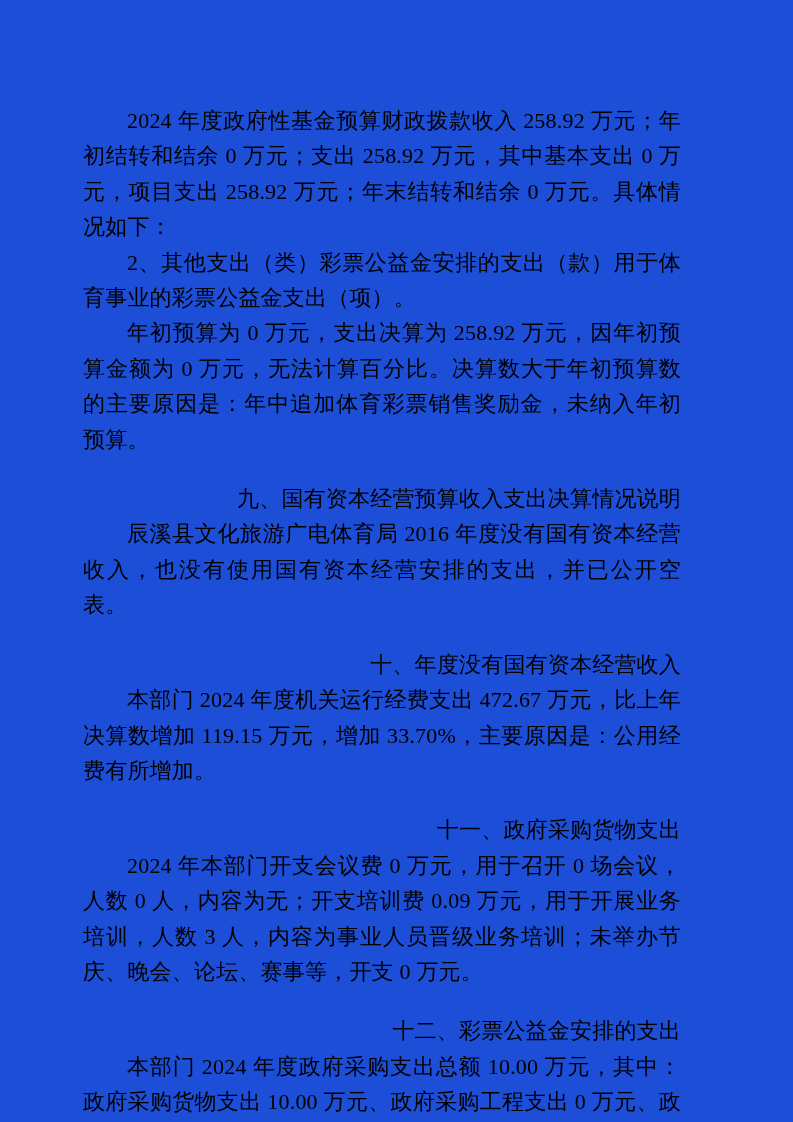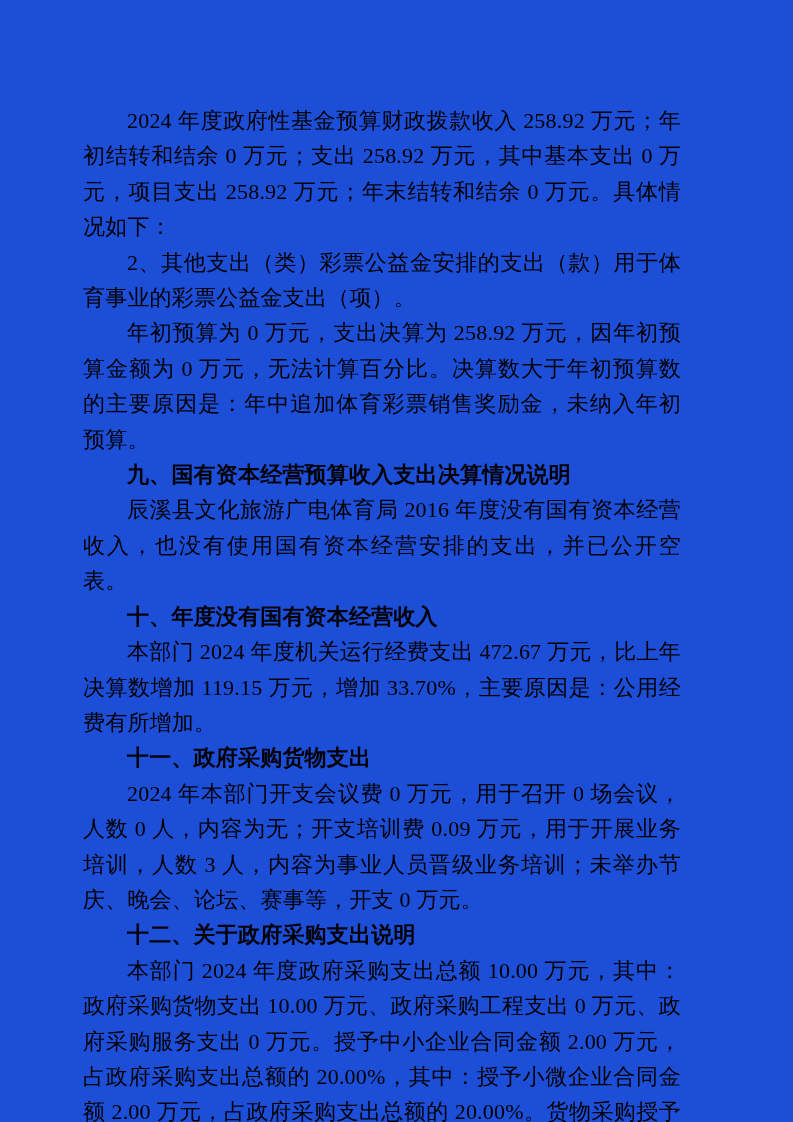--- a/index.html
+++ b/index.html
@@ -22,32 +22,33 @@
     font-size: 22px;
     line-height: 35.4px;
     color: #000000;
     text-align: justify;
     text-justify: inter-ideograph;
     text-indent: 2em;
     letter-spacing: 0.2px;
   }
   .heading {
     font-family: "Liberation Sans", "DejaVu Sans", sans-serif;
-    font-weight: bold;
-    text-align: left;
+    font-weight: normal;
+    text-align: right;
+    margin-top: 24px;
   }
 </style>
 </head>
 <body>
 
 <div class="page">
   <p class="para">2024 年度政府性基金预算财政拨款收入 258.92 万元；年初结转和结余 0 万元；支出 258.92 万元，其中基本支出 0 万元，项目支出 258.92 万元；年末结转和结余 0 万元。具体情况如下：</p>
   <p class="para">2、其他支出（类）彩票公益金安排的支出（款）用于体育事业的彩票公益金支出（项）。</p>
   <p class="para">年初预算为 0 万元，支出决算为 258.92 万元，因年初预算金额为 0 万元，无法计算百分比。决算数大于年初预算数的主要原因是：年中追加体育彩票销售奖励金，未纳入年初预算。</p>
   <p class="para heading">九、国有资本经营预算收入支出决算情况说明</p>
   <p class="para">辰溪县文化旅游广电体育局 2016 年度没有国有资本经营收入，也没有使用国有资本经营安排的支出，并已公开空表。</p>
   <p class="para heading">十、年度没有国有资本经营收入</p>
   <p class="para">本部门 2024 年度机关运行经费支出 472.67 万元，比上年决算数增加 119.15 万元，增加 33.70%，主要原因是：公用经费有所增加。</p>
   <p class="para heading">十一、政府采购货物支出</p>
   <p class="para">2024 年本部门开支会议费 0 万元，用于召开 0 场会议，人数 0 人，内容为无；开支培训费 0.09 万元，用于开展业务培训，人数 3 人，内容为事业人员晋级业务培训；未举办节庆、晚会、论坛、赛事等，开支 0 万元。</p>
-  <p class="para heading">十二、关于政府采购支出说明</p>
+  <p class="para heading">十二、彩票公益金安排的支出</p>
   <p class="para">本部门 2024 年度政府采购支出总额 10.00 万元，其中：政府采购货物支出 10.00 万元、政府采购工程支出 0 万元、政府采购服务支出 0 万元。授予中小企业合同金额 2.00 万元，占政府采购支出总额的 20.00%，其中：授予小微企业合同金额 2.00 万元，占政府采购支出总额的 20.00%。货物采购授予中小企业合同金额占货物支出金额的 20%，工程采购授予中小企业合同金额占工程支出金额的百分比无法计算，原因是政府</p>
 </div>
 
 </body></html>

